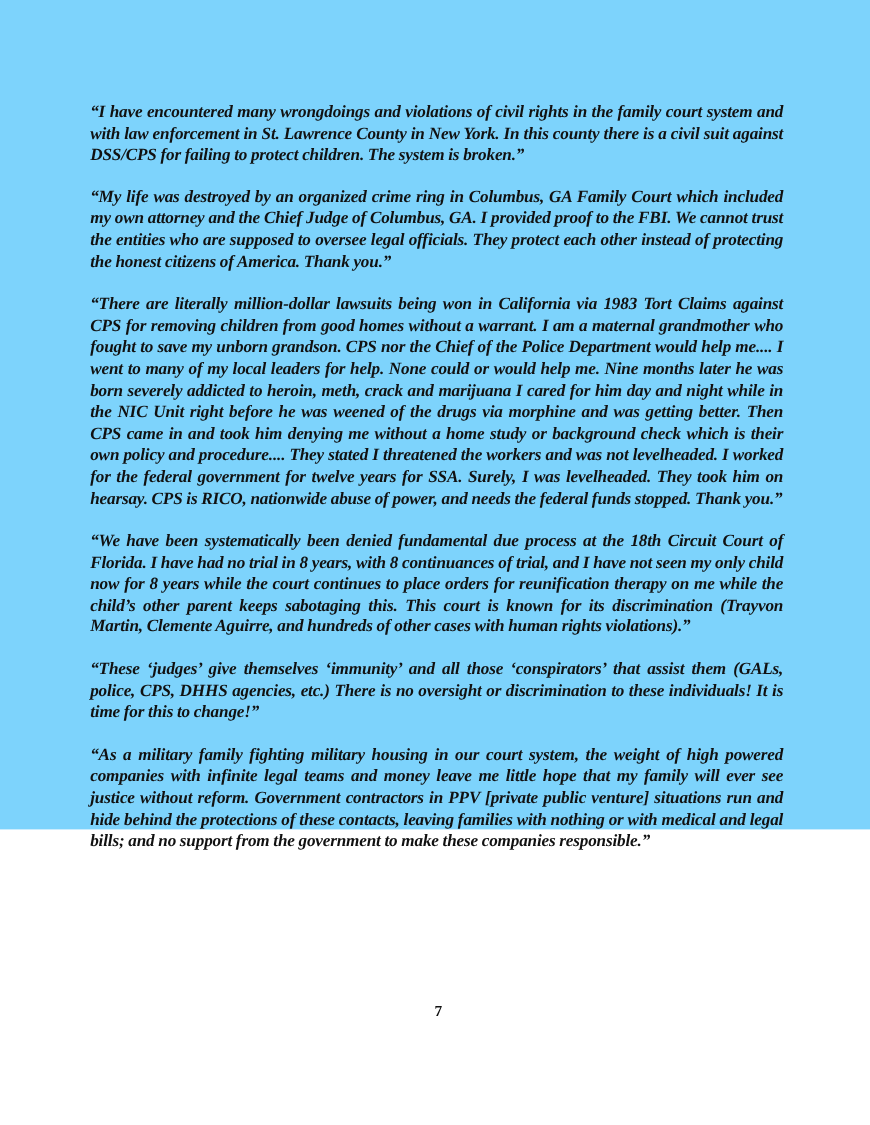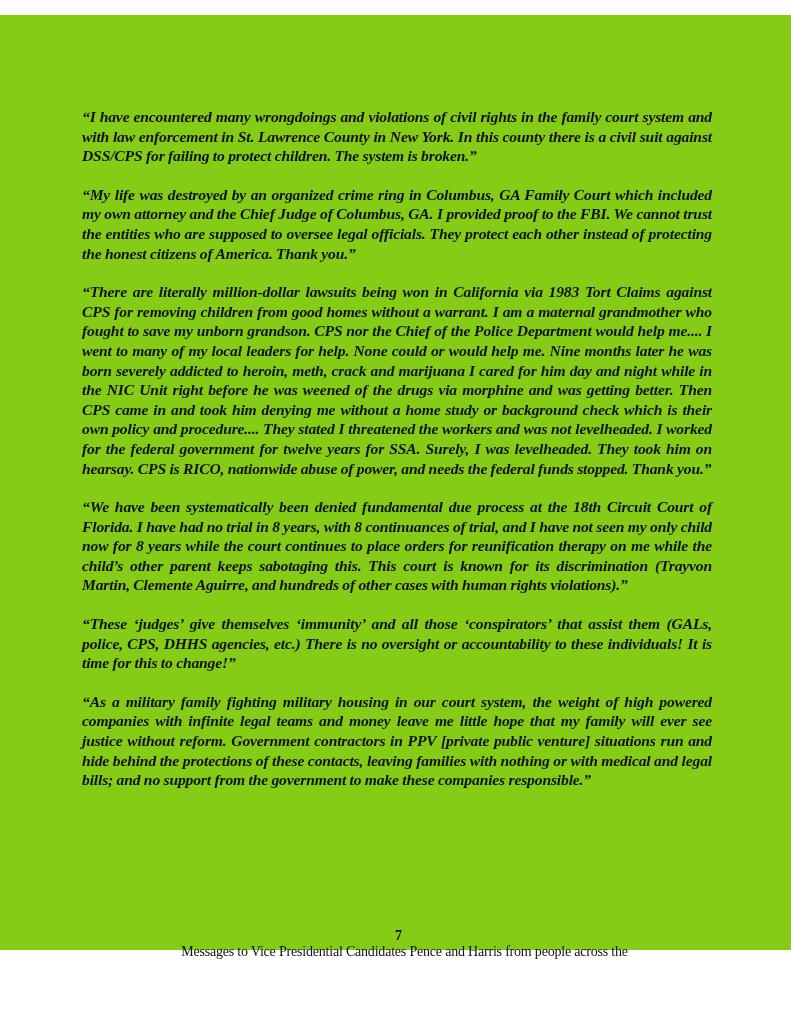--- a/index.html
+++ b/index.html
@@ -12,23 +12,22 @@
       height: 1023px;
       position: relative;
       overflow: hidden;
       font-family: "Liberation Serif", "DejaVu Serif", serif;
       color: #111111;
     }
     .page {
       position: absolute;
       left: 0; top: 0;
       width: 791px;
-      height: 935px;
-      background: #84cc16;
-      margin-top: 15px;
+      height: 754px;
+      background: #7dd3fc;
     }
     .body-text {
       position: absolute;
       left: 82px;
       top: 92px;
       width: 630px;
     }
     .quote {
       margin: 0 0 19px 0;
       font-style: italic;
@@ -68,21 +67,20 @@
   </style>
 </head>
 <body>
 
 <div class="page">
   <div class="body-text">
     <p class="quote">“I have encountered many wrongdoings and violations of civil rights in the family court system and with law enforcement in St. Lawrence County in New York. In this county there is a civil suit against DSS/CPS for failing to protect children. The system is broken.”</p>
     <p class="quote">“My life was destroyed by an organized crime ring in Columbus, GA Family Court which included my own attorney and the Chief Judge of Columbus, GA. I provided proof to the FBI. We cannot trust the entities who are supposed to oversee legal officials. They protect each other instead of protecting the honest citizens of America. Thank you.”</p>
     <p class="quote">“There are literally million-dollar lawsuits being won in California via 1983 Tort Claims against CPS for removing children from good homes without a warrant. I am a maternal grandmother who fought to save my unborn grandson. CPS nor the Chief of the Police Department would help me.... I went to many of my local leaders for help. None could or would help me. Nine months later he was born severely addicted to heroin, meth, crack and marijuana I cared for him day and night while in the NIC Unit right before he was weened of the drugs via morphine and was getting better. Then CPS came in and took him denying me without a home study or background check which is their own policy and procedure.... They stated I threatened the workers and was not levelheaded. I worked for the federal government for twelve years for SSA. Surely, I was levelheaded. They took him on hearsay. CPS is RICO, nationwide abuse of power, and needs the federal funds stopped. Thank you.”</p>
     <p class="quote">“We have been systematically been denied fundamental due process at the 18th Circuit Court of Florida. I have had no trial in 8 years, with 8 continuances of trial, and I have not seen my only child now for 8 years while the court continues to place orders for reunification therapy on me while the child’s other parent keeps sabotaging this. This court is known for its discrimination (Trayvon Martin, Clemente Aguirre, and hundreds of other cases with human rights violations).”</p>
-    <p class="quote">“These ‘judges’ give themselves ‘immunity’ and all those ‘conspirators’ that assist them (GALs, police, CPS, DHHS agencies, etc.) There is no oversight or accountability to these individuals! It is time for this to change!”</p>
+    <p class="quote">“These ‘judges’ give themselves ‘immunity’ and all those ‘conspirators’ that assist them (GALs, police, CPS, DHHS agencies, etc.) There is no oversight or discrimination to these individuals! It is time for this to change!”</p>
     <p class="quote">“As a military family fighting military housing in our court system, the weight of high powered companies with infinite legal teams and money leave me little hope that my family will ever see justice without reform. Government contractors in PPV [private public venture] situations run and hide behind the protections of these contacts, leaving families with nothing or with medical and legal bills; and no support from the government to make these companies responsible.”</p>
   </div>
 
   <div class="footer">
     <span class="page-number">7</span>
-    <span class="footer-line1">Messages to Vice Presidential Candidates Pence and Harris from people across the</span>
   </div>
 </div>
 
 </body></html>

